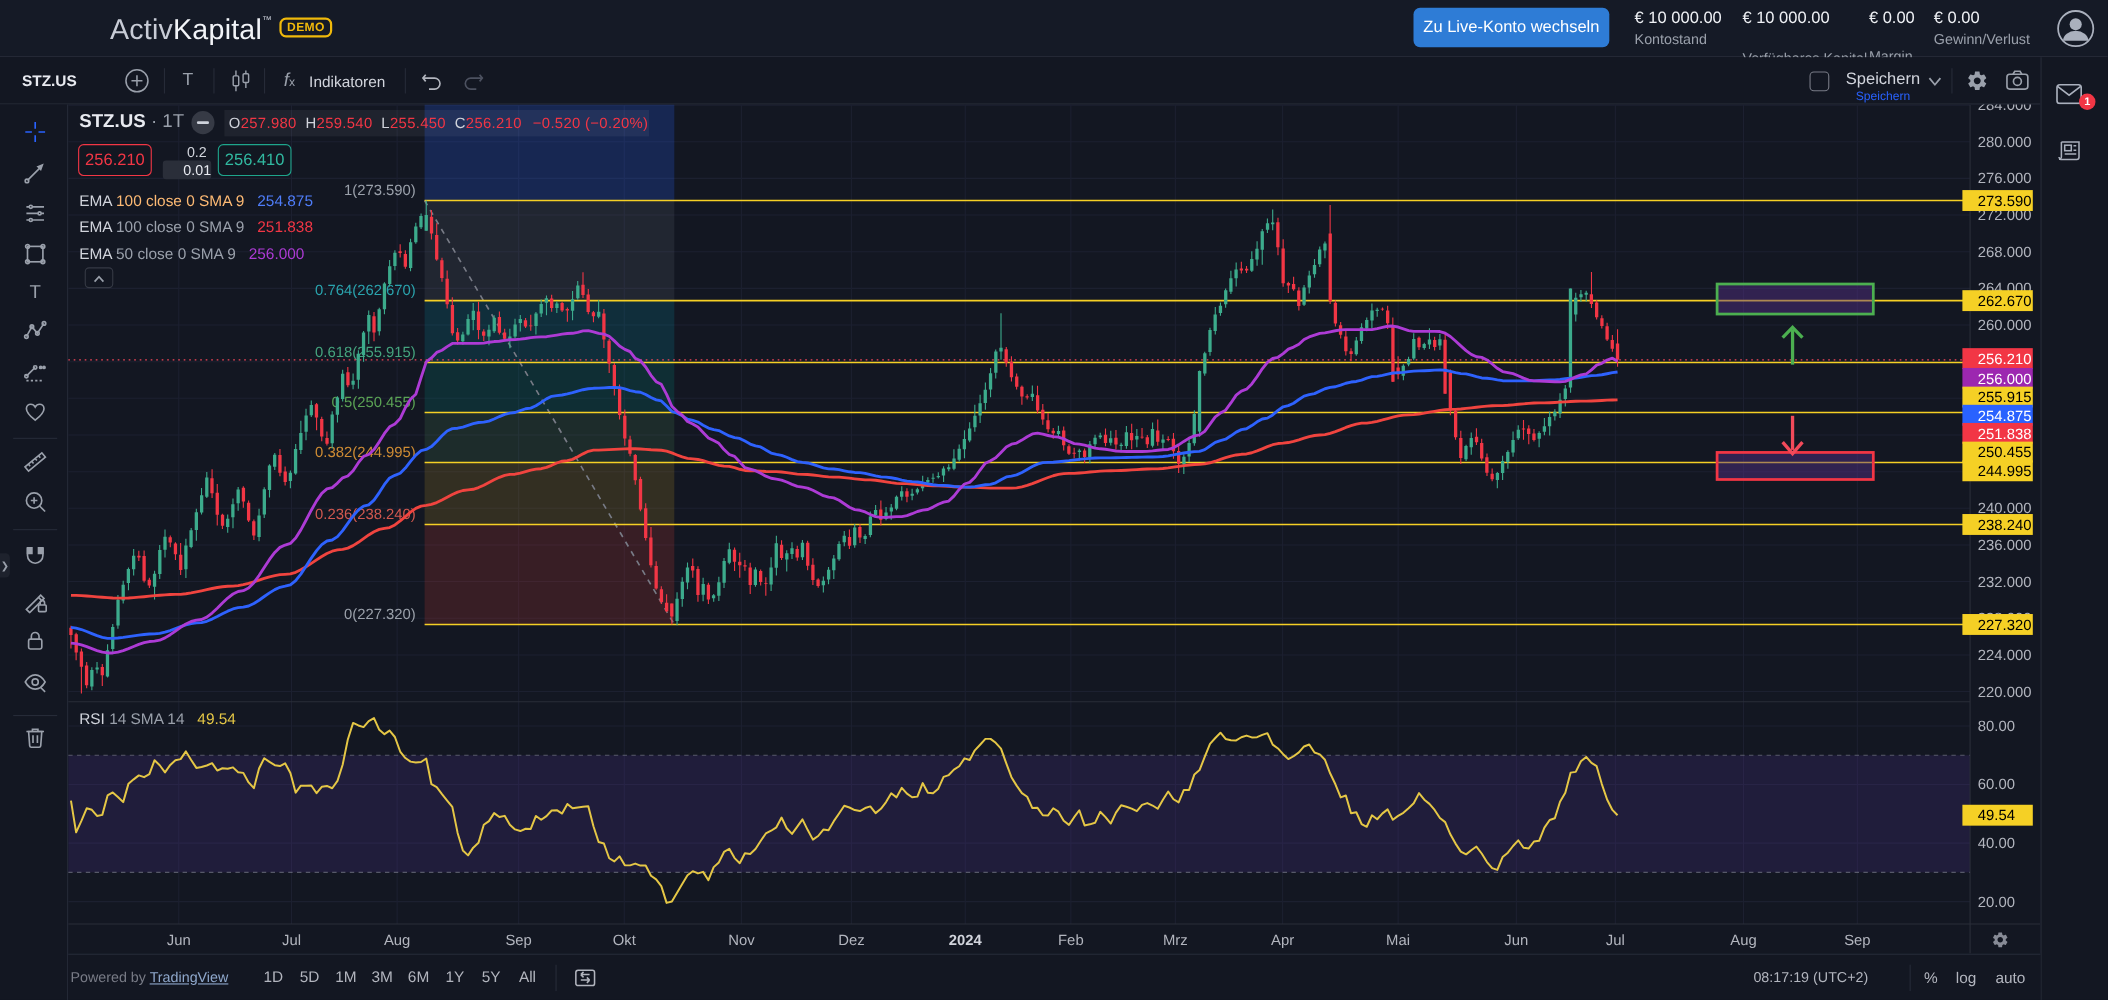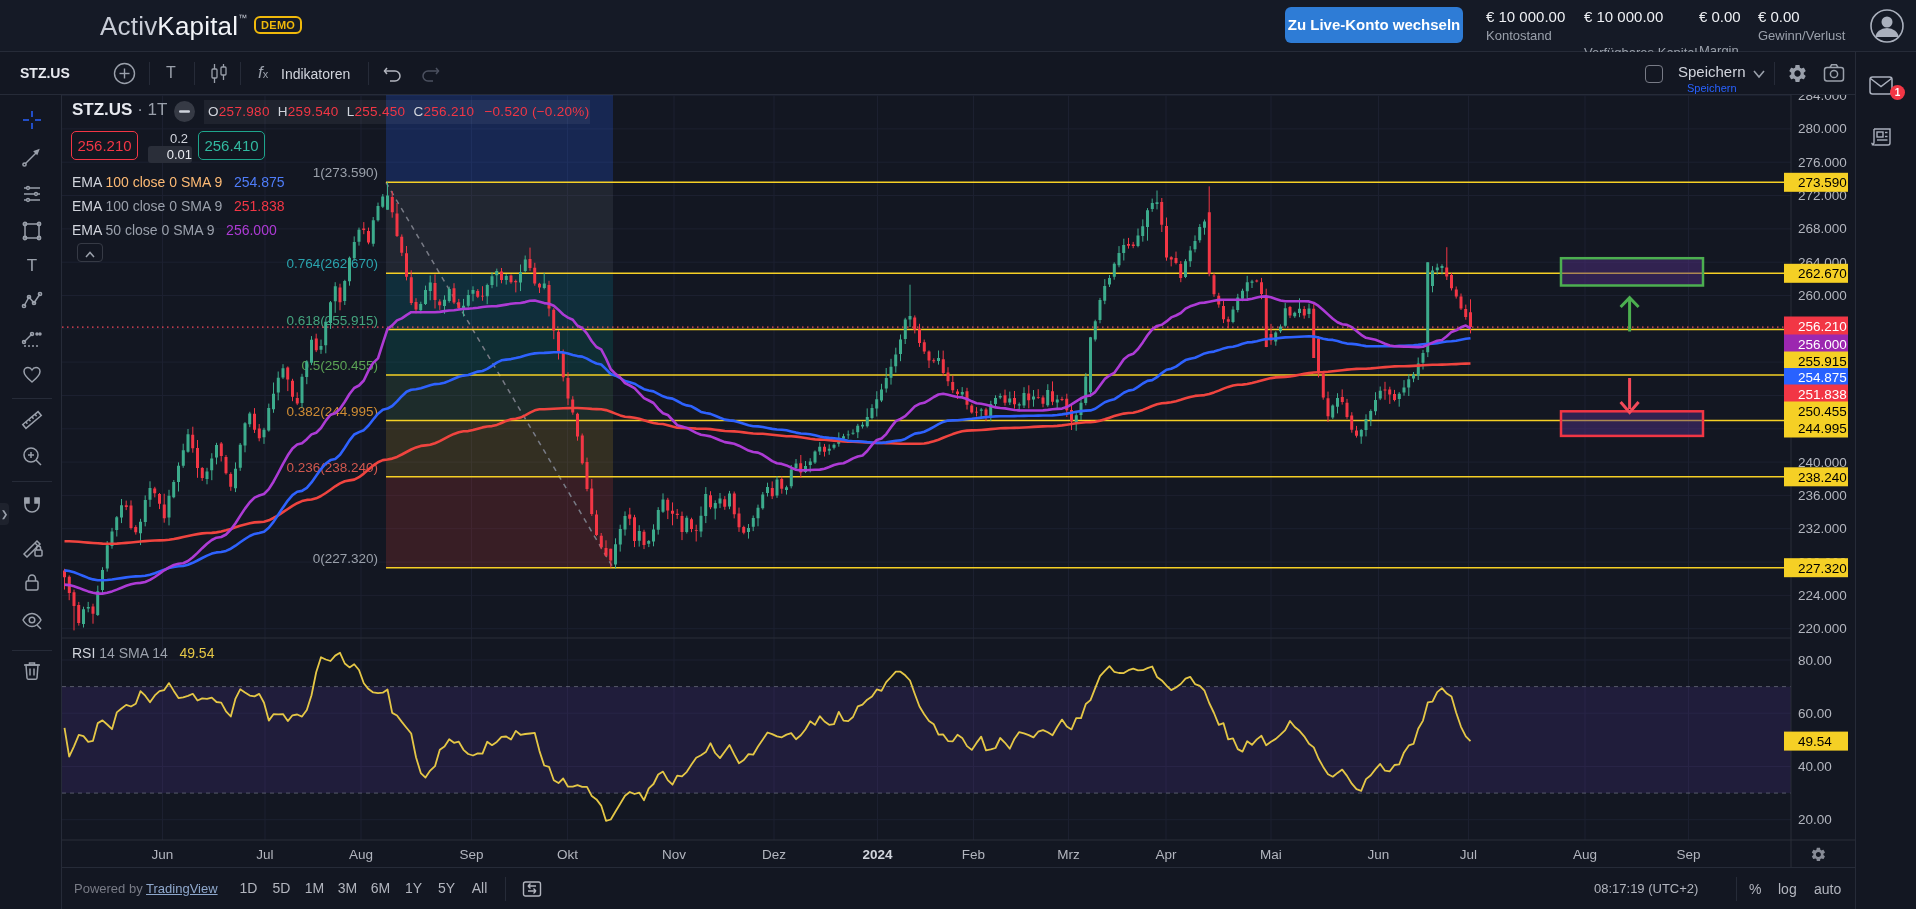--- a/index.html
+++ b/index.html
@@ -1,21 +1,21 @@
 <!DOCTYPE html>
 <html><head><meta charset="utf-8"><style>
 *{margin:0;padding:0;box-sizing:border-box}
 body{width:1916px;height:909px;background:#131722;font-family:"Liberation Sans",sans-serif;position:relative;overflow:hidden}
 .abs{position:absolute}
 </style></head><body>
 
 <div class="abs" style="left:0;top:0;width:1916px;height:52px;background:#151a26;border-bottom:1px solid #262b38">
   <div class="abs" style="left:100px;top:11px;font-size:26px;color:#e8eaf0;letter-spacing:0.2px"><span style="color:#c8ccd6">Activ</span><span style="color:#f2f4f8">Kapital</span><span style="font-size:9px;vertical-align:14px;color:#c8ccd6">™</span></div>
   <div class="abs" style="left:254px;top:16px;border:2px solid #f0b90b;border-radius:6px;color:#f0b90b;font-size:11px;font-weight:bold;padding:1px 5px;letter-spacing:0.3px">DEMO</div>
-  <div class="abs" style="left:1285px;top:7px;width:178px;height:36px;background:#2e7cd6;border-radius:6px;color:#fff;font-size:15px;font-weight:bold;text-align:center;line-height:36px">Zu Live-Konto wechseln</div>
+  <div class="abs" style="left:1285px;top:7px;width:178px;height:36px;background:#2e7cd6;border-radius:6px;color:#fff;font-size:15px;font-weight:normal;text-align:center;line-height:36px">Zu Live-Konto wechseln</div>
   <div class="abs" style="left:1486px;top:8px">
       <div style="font-size:15px;color:#eef0f4">€ 10 000.00</div>
       <div style="font-size:13px;color:#9aa0ab;margin-top:3px">Kontostand</div>
     </div>
   <div class="abs" style="left:1584px;top:8px">
       <div style="font-size:15px;color:#eef0f4">€ 10 000.00</div>
       <div style="font-size:13px;color:#9aa0ab;margin-top:20px">Verfügbares Kapital</div>
     </div>
   <div class="abs" style="left:1699px;top:8px">
       <div style="font-size:15px;color:#eef0f4">€ 0.00</div>
@@ -351,21 +351,21 @@
       <path d="M5 3 h16 v14 a2 2 0 0 1 -2 2 H5.5"></path>
       <path d="M5 3 v13.5 a2.2 2.2 0 0 1 -2.2 2.2 M5.5 19 a2.5 2.5 0 0 1 -2.7 -2.3"></path>
       <rect x="8" y="6" width="6" height="5"></rect>
       <line x1="16" y1="6.5" x2="18.5" y2="6.5"></line>
       <line x1="16" y1="10.5" x2="18.5" y2="10.5"></line>
       <line x1="8" y1="14" x2="18.5" y2="14"></line>
     </svg>
 </div>
 
 <div class="abs" style="left:62px;top:867px;width:1793px;height:42px;background:#131722;border-top:1px solid #262b38">
-  <div class="abs" style="left:12px;top:13px;font-size:13px;color:#787b86">Powered by <span style="color:#8fa8cc;text-decoration:underline">TradingView</span></div>
+  <div class="abs" style="left:2px;top:13px;font-size:13px;color:#787b86">Powered by <span style="color:#8fa8cc;text-decoration:underline">TradingView</span></div>
   <div class="abs" style="left:170px;top:12px;font-size:14px;color:#b2b5be"><span style="display:inline-block;width:33px;text-align:center">1D</span><span style="display:inline-block;width:33px;text-align:center">5D</span><span style="display:inline-block;width:33px;text-align:center">1M</span><span style="display:inline-block;width:33px;text-align:center">3M</span><span style="display:inline-block;width:33px;text-align:center">6M</span><span style="display:inline-block;width:33px;text-align:center">1Y</span><span style="display:inline-block;width:33px;text-align:center">5Y</span><span style="display:inline-block;width:33px;text-align:center">All</span></div>
   <div class="abs" style="left:443px;top:9px;width:1px;height:24px;background:#262b38"></div>
   <svg class="abs" style="left:460px;top:11px" width="20" height="19" viewBox="0 0 20 19" fill="none" stroke="#b2b5be" stroke-width="1.4">
       <rect x="1.5" y="3" width="17" height="14" rx="2"></rect>
       <path d="M6 7 h8 M6 7 l2.5 -2.5 M6 7 l2.5 2.5 M14 12 h-8 M14 12 l-2.5 -2.5 M14 12 l-2.5 2.5"></path>
     </svg>
   <div class="abs" style="left:1532px;top:13px;font-size:13px;color:#b2b5be">08:17:19 (UTC+2)</div>
   <div class="abs" style="left:1674px;top:9px;width:1px;height:24px;background:#262b38"></div>
   <div class="abs" style="left:1687px;top:13px;font-size:14px;color:#b2b5be">%</div>
   <div class="abs" style="left:1716px;top:13px;font-size:14px;color:#b2b5be">log</div>

